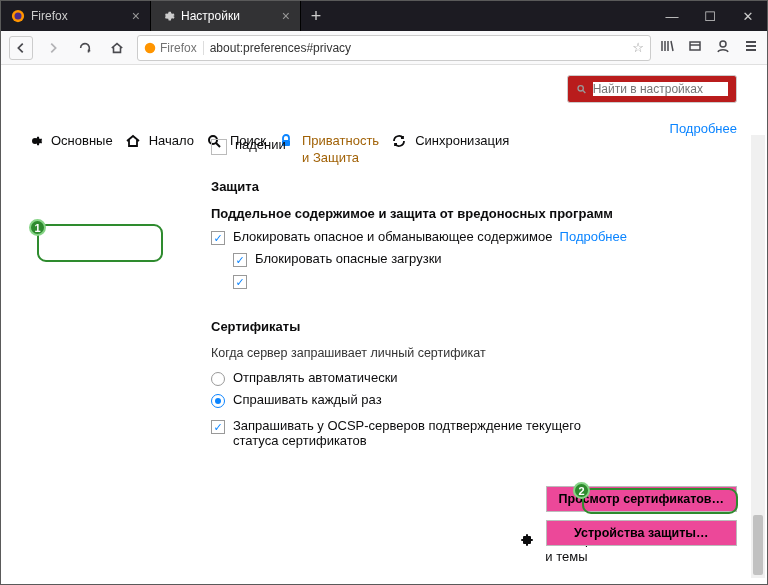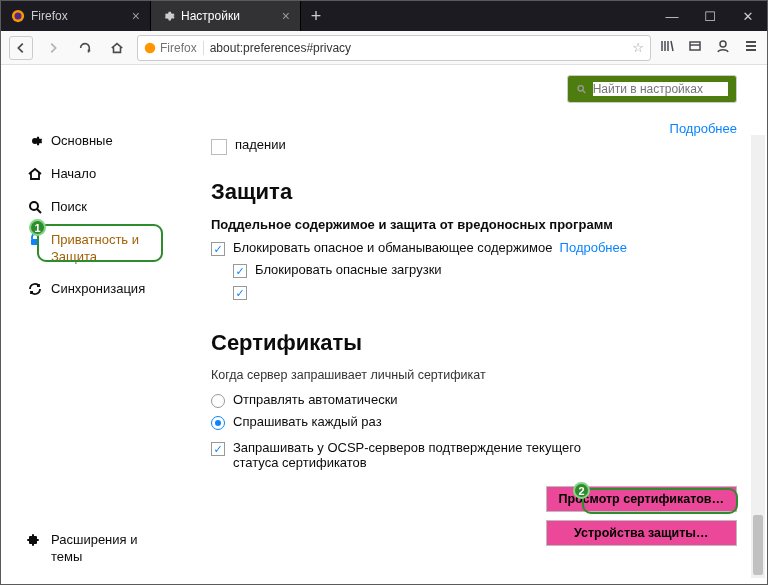--- a/index.html
+++ b/index.html
@@ -20,35 +20,35 @@
   .toolbar { height: 34px; display: flex; align-items: center; padding: 0 8px; gap: 8px; border-bottom: 1px solid #e0e0e0; background: #f9f9fa; }
   .nav-btn { width: 24px; height: 24px; display: flex; align-items: center; justify-content: center; color: #4a4a4f; cursor: pointer; }
   .urlbar { flex: 1; height: 26px; border: 1px solid #ccc; border-radius: 3px; display: flex; align-items: center; padding: 0 6px; background: #fff; gap: 6px; }
   .urlbar .identity { display: flex; align-items: center; gap: 4px; color: #737373; font-size: 12px; border-right: 1px solid #ddd; padding-right: 6px; }
   .urlbar .urltext { color: #333; font-size: 12px; }
   .urlbar .star { margin-left: auto; color: #999; }
   .tb-right { display: flex; gap: 12px; align-items: center; color: #4a4a4f; }
 
   
   .content { position: absolute; top: 64px; bottom: 0; left: 0; right: 0; display: flex; }
-  .sidebar { width: 170px; padding: 60px 0 10px 20px; display: flex; flex-direction: column; }
+  .sidebar { width: 170px; padding: 60px 0 10px 20px; display: flex; flex-direction: row; }
   .side-item { display: flex; align-items: flex-start; gap: 8px; padding: 8px 6px; color: #0c0c0d; cursor: pointer; font-size: 13px; border-radius: 3px; }
   .side-item.active { color: #0a84ff; }
   .side-item.active .side-label { color: #a16207; }
   .side-icon { width: 16px; height: 16px; flex-shrink: 0; }
   .side-label { line-height: 1.3; }
   .side-bottom { margin-top: auto; }
 
   .main { flex: 1; padding: 20px 30px 20px 40px; overflow-y: auto; position: relative; }
-  .search-box { position: absolute; top: 10px; right: 30px; width: 170px; height: 28px; border: 1px solid #ccc; border-radius: 3px; display: flex; align-items: center; padding: 0 8px; gap: 6px; background: #4d7c0f; }
+  .search-box { position: absolute; top: 10px; right: 30px; width: 170px; height: 28px; border: 1px solid #ccc; border-radius: 3px; display: flex; align-items: center; padding: 0 8px; gap: 6px; background: #b91c1c; }
   .search-box input { border: none; outline: none; font-size: 12px; width: 100%; }
 
   .link { color: #0a84ff; cursor: pointer; }
 
-  h2.section { font-size: 22px; font-weight: 600; margin: 24px 0 12px; }
+  h2.section { font-size: 13px; font-weight: 600; margin: 24px 0 12px; }
   h3.sub { font-size: 13px; font-weight: 700; margin: 10px 0 8px; }
   .row { display: flex; align-items: flex-start; gap: 8px; margin: 6px 0; }
   .row.indent { margin-left: 22px; }
   .chk { width: 14px; height: 14px; border: 1px solid #999; display: inline-flex; align-items: center; justify-content: center; font-size: 11px; color: #0a84ff; background: #fff; flex-shrink: 0; margin-top: 2px; }
   .chk.checked::after { content: "✓"; }
   .radio { width: 14px; height: 14px; border: 1px solid #999; border-radius: 50%; display: inline-flex; align-items: center; justify-content: center; flex-shrink: 0; margin-top: 2px; }
   .radio.checked { border-color: #0a84ff; }
   .radio.checked::after { content: ""; width: 6px; height: 6px; background: #0a84ff; border-radius: 50%; }
   .desc { color: #333; font-size: 12.5px; margin: 4px 0 10px; }
   .more-top { position: absolute; top: 56px; right: 30px; }

